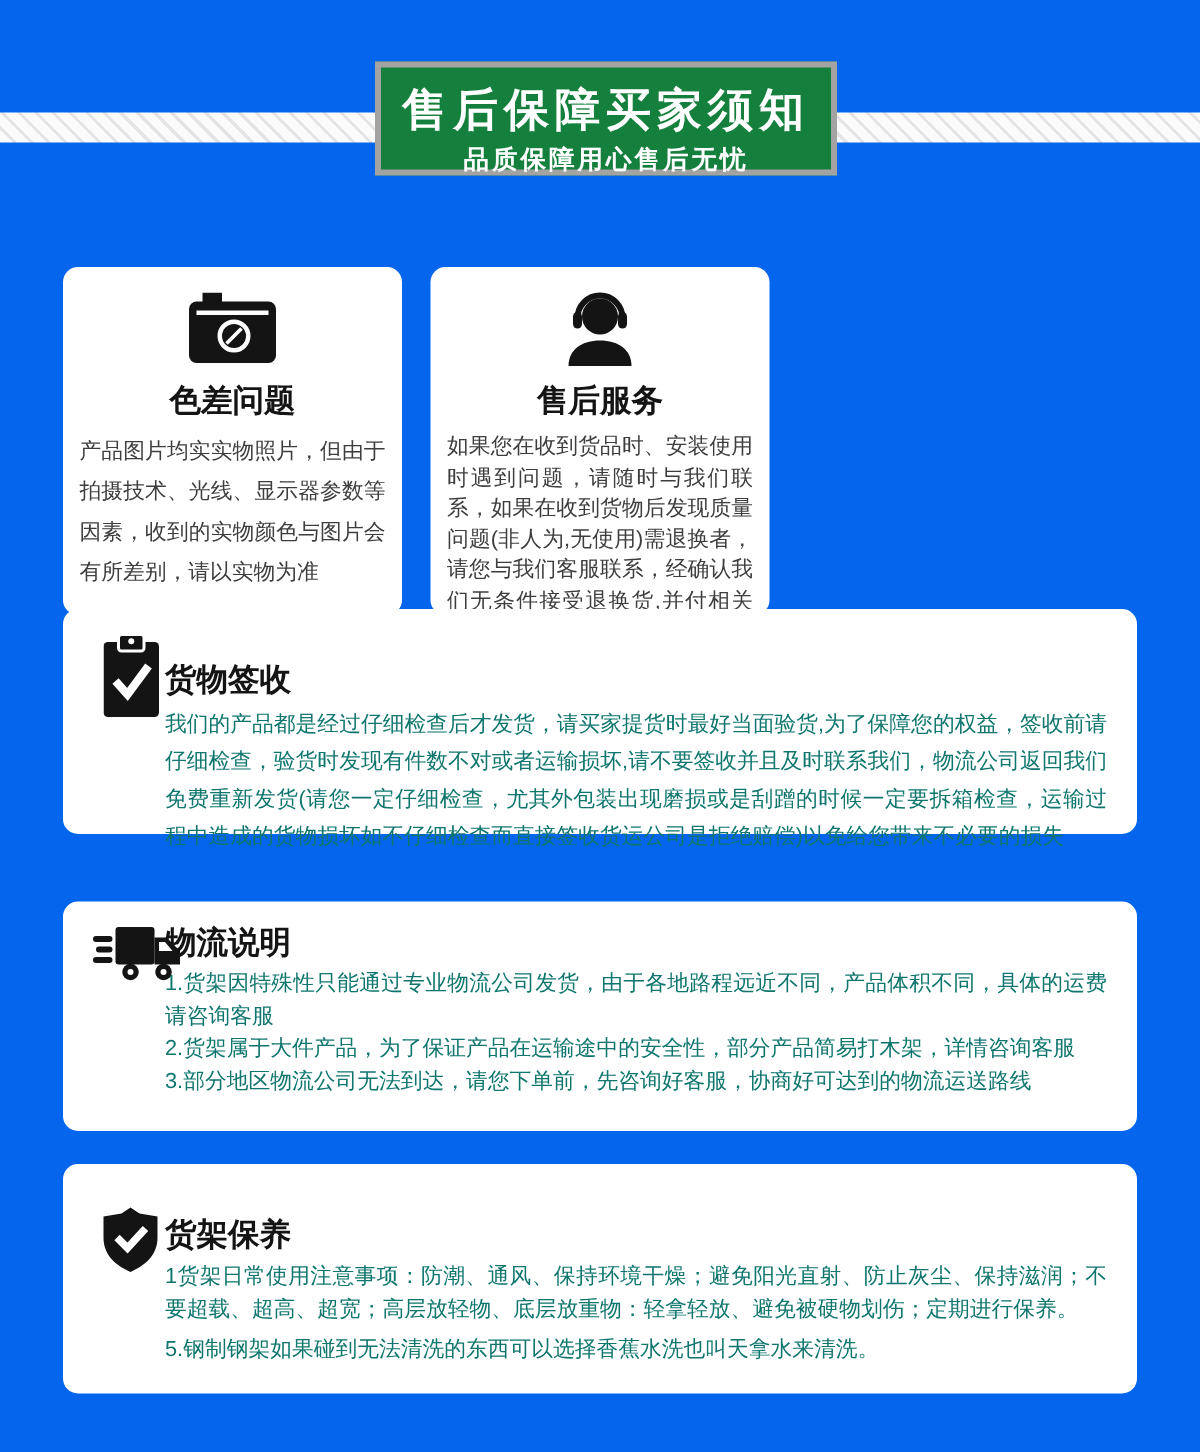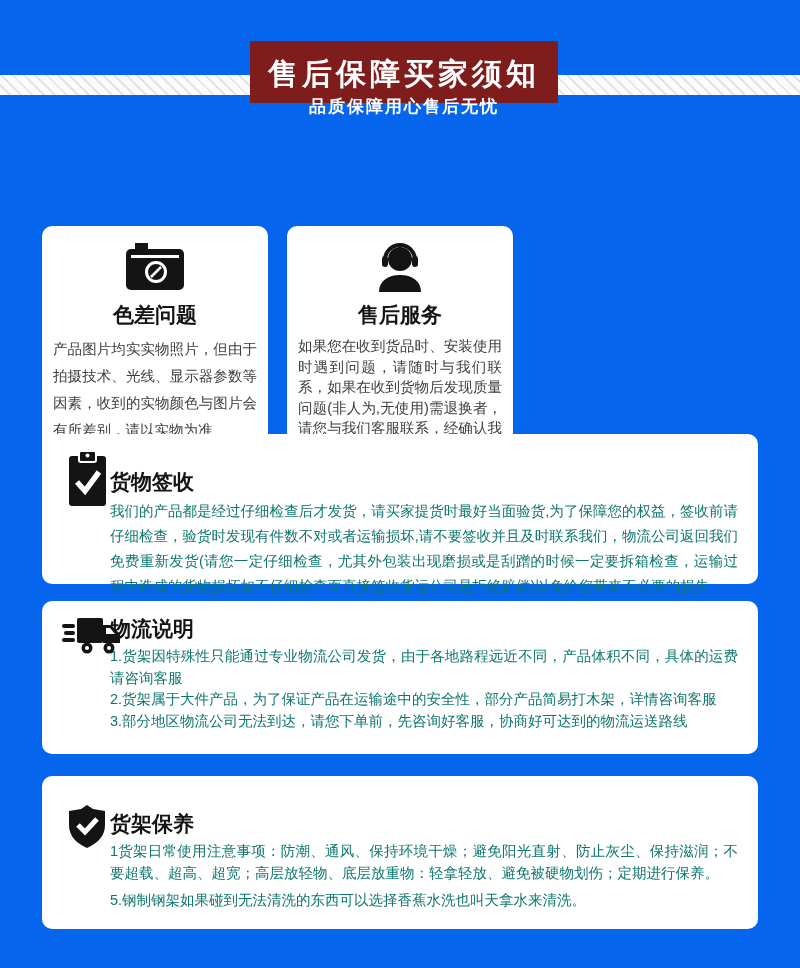--- a/index.html
+++ b/index.html
@@ -10,54 +10,54 @@
   .page{
     position:relative;width:800px;height:968px;
     background:#0565ED;overflow:hidden;
   }
   
   .stripe-band{
     position:absolute;left:0;top:75px;width:800px;height:20px;
     background:repeating-linear-gradient(45deg,#fbfbfb 0 6px,#e4e4e4 6px 8px);
   }
   .title-box{
-    position:absolute;left:250px;top:41px;width:308px;height:62px;
-    box-sizing:border-box;border:4px solid #7f1d1d;background:#7f1d1d;
+    position:absolute;left:250px;top:41px;width:308px;height:76px;
+    box-sizing:border-box;border:4px solid #a3a3a3;background:#15803d;
     text-align:center;
   }
   .banner-title{
     margin-top:11px;font-size:30px;font-weight:bold;color:#ffffff;
     letter-spacing:4px;line-height:36px;
   }
   .banner-subtitle{
     margin-top:3px;font-size:17px;font-weight:bold;color:#ffffff;
     letter-spacing:2px;
   }
   
   .cards-row{
     position:absolute;left:42px;top:178px;width:608px;
-    display:flex;gap:19px;margin-top:48px;
+    display:flex;gap:19px;
   }
   .card{
     box-sizing:border-box;width:226px;height:232px;
     background:#ffffff;border-radius:10px;
     padding:16px 11px 0 11px;text-align:center;
   }
   .card-icon{height:50px;display:flex;align-items:center;justify-content:center;color:#141414;}
   .card-title{font-size:21px;font-weight:bold;color:#141414;margin:9px 0 7px 0;}
   .card-body{font-size:14.5px;color:#3d3d3d;text-align:justify;}
   .lh-wide{line-height:27px;}
   .lh-tight{line-height:20.5px;}
   
   .section{
     position:absolute;left:42px;width:716px;
     box-sizing:border-box;background:#ffffff;border-radius:10px;
     padding-right:20px;padding-left:68px;color:#141414;
   }
-  .sec-1{top:434px;height:150px;padding-top:36px;}
+  .sec-1{top:406px;height:150px;padding-top:36px;}
   .sec-2{top:601px;height:153px;padding-top:16px;}
   .sec-3{top:776px;height:153px;padding-top:36px;}
   .sec-icon{position:absolute;color:#141414;}
   .sec-1 .sec-icon{left:27px;top:16px;}
   .sec-2 .sec-icon{left:20px;top:17px;}
   .sec-3 .sec-icon{left:26px;top:28px;}
   .sec-title{font-size:21px;font-weight:bold;line-height:24px;}
   .sec-body{margin-top:5px;font-size:14.5px;color:#0f766e;text-align:justify;}
   .sec-body p{margin:0;}
   .sec-1 .sec-body{line-height:25px;}

